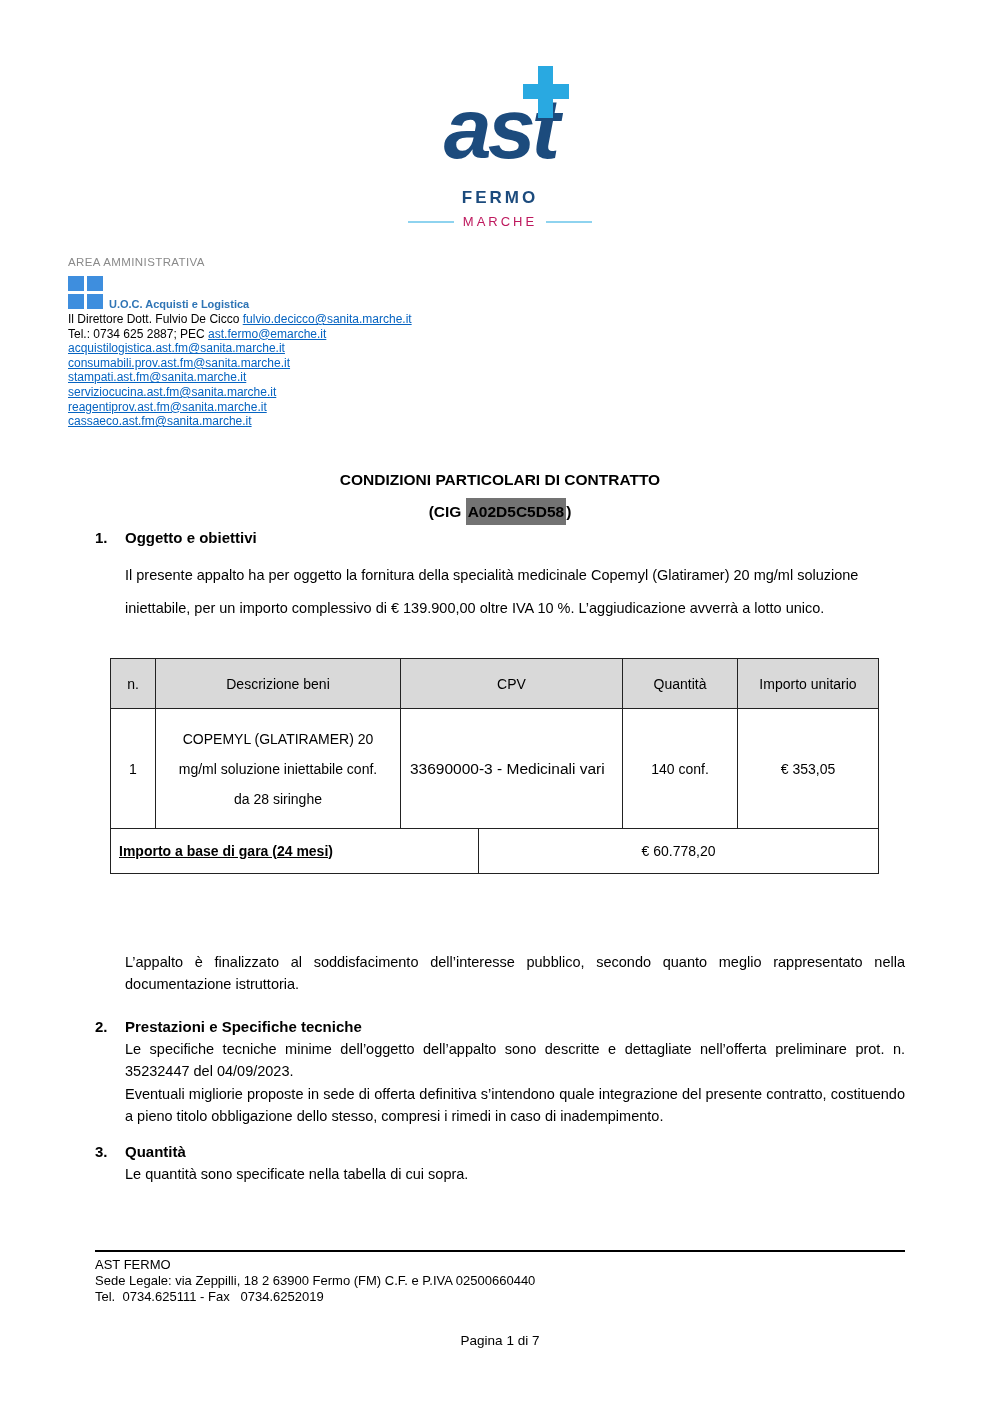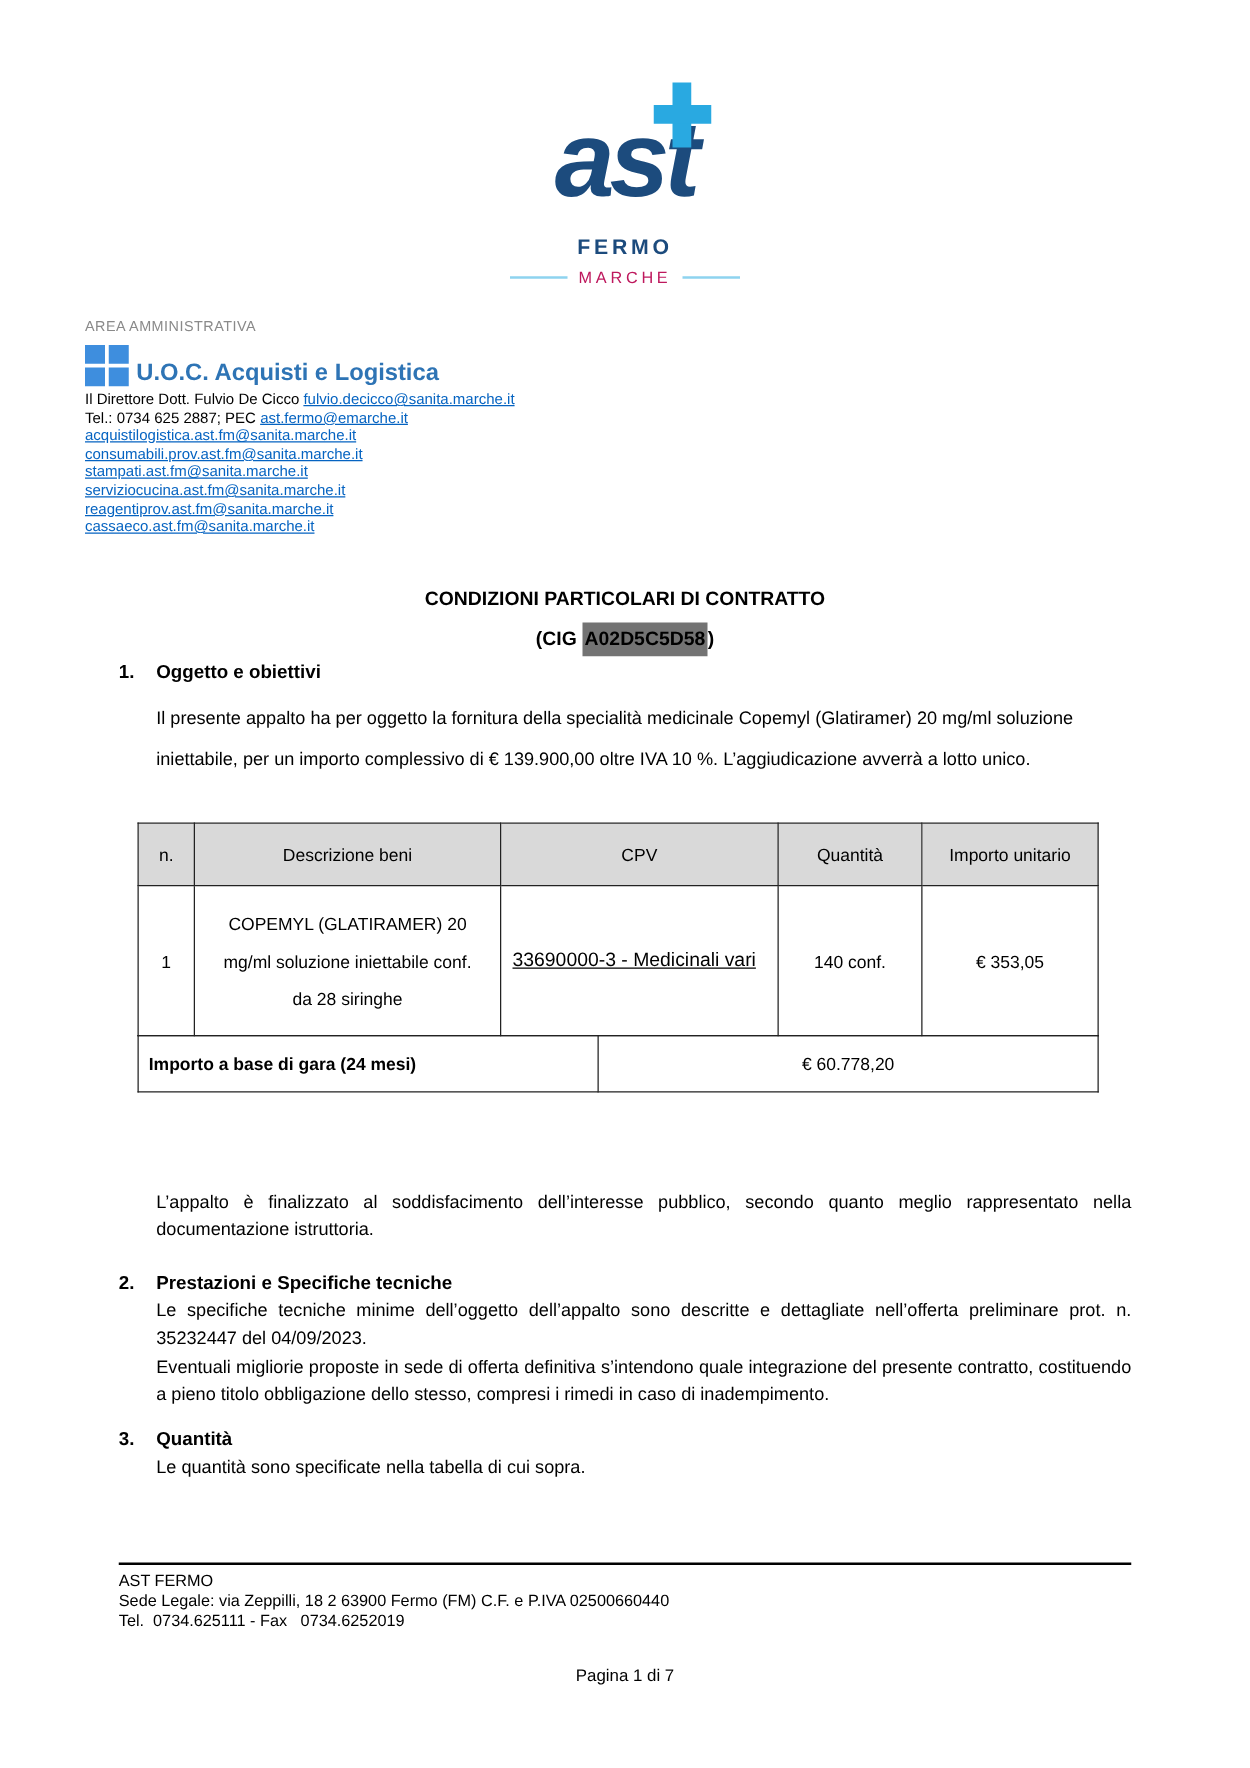--- a/index.html
+++ b/index.html
@@ -22,21 +22,21 @@
   .logo-sub-row { margin-top:6px; display:flex; align-items:center; gap:9px; }
   .logo-sub { color:#be185d; font-size:13px; letter-spacing:3px; }
   .logo-line { width:46px; height:2px; background:#8ed3ef; }
 
   
   .admin { position:absolute; left:68px; top:256px; }
   .area-label { color:#8a8a8a; font-size:11.5px; letter-spacing:0.4px; }
   .uoc-row { display:flex; align-items:flex-end; gap:6px; margin-top:8px; }
   .grid-icon { display:grid; grid-template-columns:16px 16px; grid-template-rows:15px 15px; gap:3px; }
   .grid-icon i { background:#3e8ede; display:block; }
-  .uoc-label { color:#2e74b5; font-weight:bold; font-size:19px; position:relative; top:1px; }
+  .uoc-label { color:#2e74b5; font-weight:bold; font-size:11px; position:relative; top:1px; }
   .contact { margin-top:3px; font-size:12px; line-height:14.6px; }
   .lnk { color:#0563c1; text-decoration:underline; cursor:pointer; }
 
   
   .title-block { position:absolute; top:464px; left:0; right:0; text-align:center;
     font-weight:bold; font-size:15.5px; line-height:32px; }
   .cig-code { background:#737373; padding:5px 2px; }
 
   
   .section { position:absolute; left:95px; width:810px; font-size:14.5px; }
@@ -48,24 +48,24 @@
   .just { text-align:justify; }
 
   
   .tbl-wrap { position:absolute; left:110px; top:658px; }
   table { border-collapse:collapse; table-layout:fixed; }
   td { border:1.5px solid #222; font-size:14px; text-align:center; vertical-align:middle; overflow:hidden; }
   .t-head td { height:50px; background:#d9d9d9; }
   .t-body td { height:120px; }
   .desc-cell { line-height:30px; padding:0 14px; }
   .cpv-cell { text-align:left; padding-left:9px; font-size:15.5px; }
-  .cpv-cell span { text-decoration:underline; }
+  .cpv-cell span { }
   .totals { margin-top:-1.5px; }
   .totals td { height:45px; }
-  .tot-label { text-align:left; font-weight:bold; padding-left:8px; }
+  .tot-label { text-align:left; font-weight:bold; padding-left:8px;text-decoration:underline; }
   .bold { font-weight:bold; }
 
   
   .after-table { position:absolute; left:125px; top:952px; width:780px;
     font-size:14.5px; line-height:21.6px; text-align:justify; }
 
   
   .footer { position:absolute; left:95px; top:1250px; width:810px;
     border-top:2px solid #000; text-align:left; font-size:13px;
     line-height:15.8px; padding-top:5px; }

